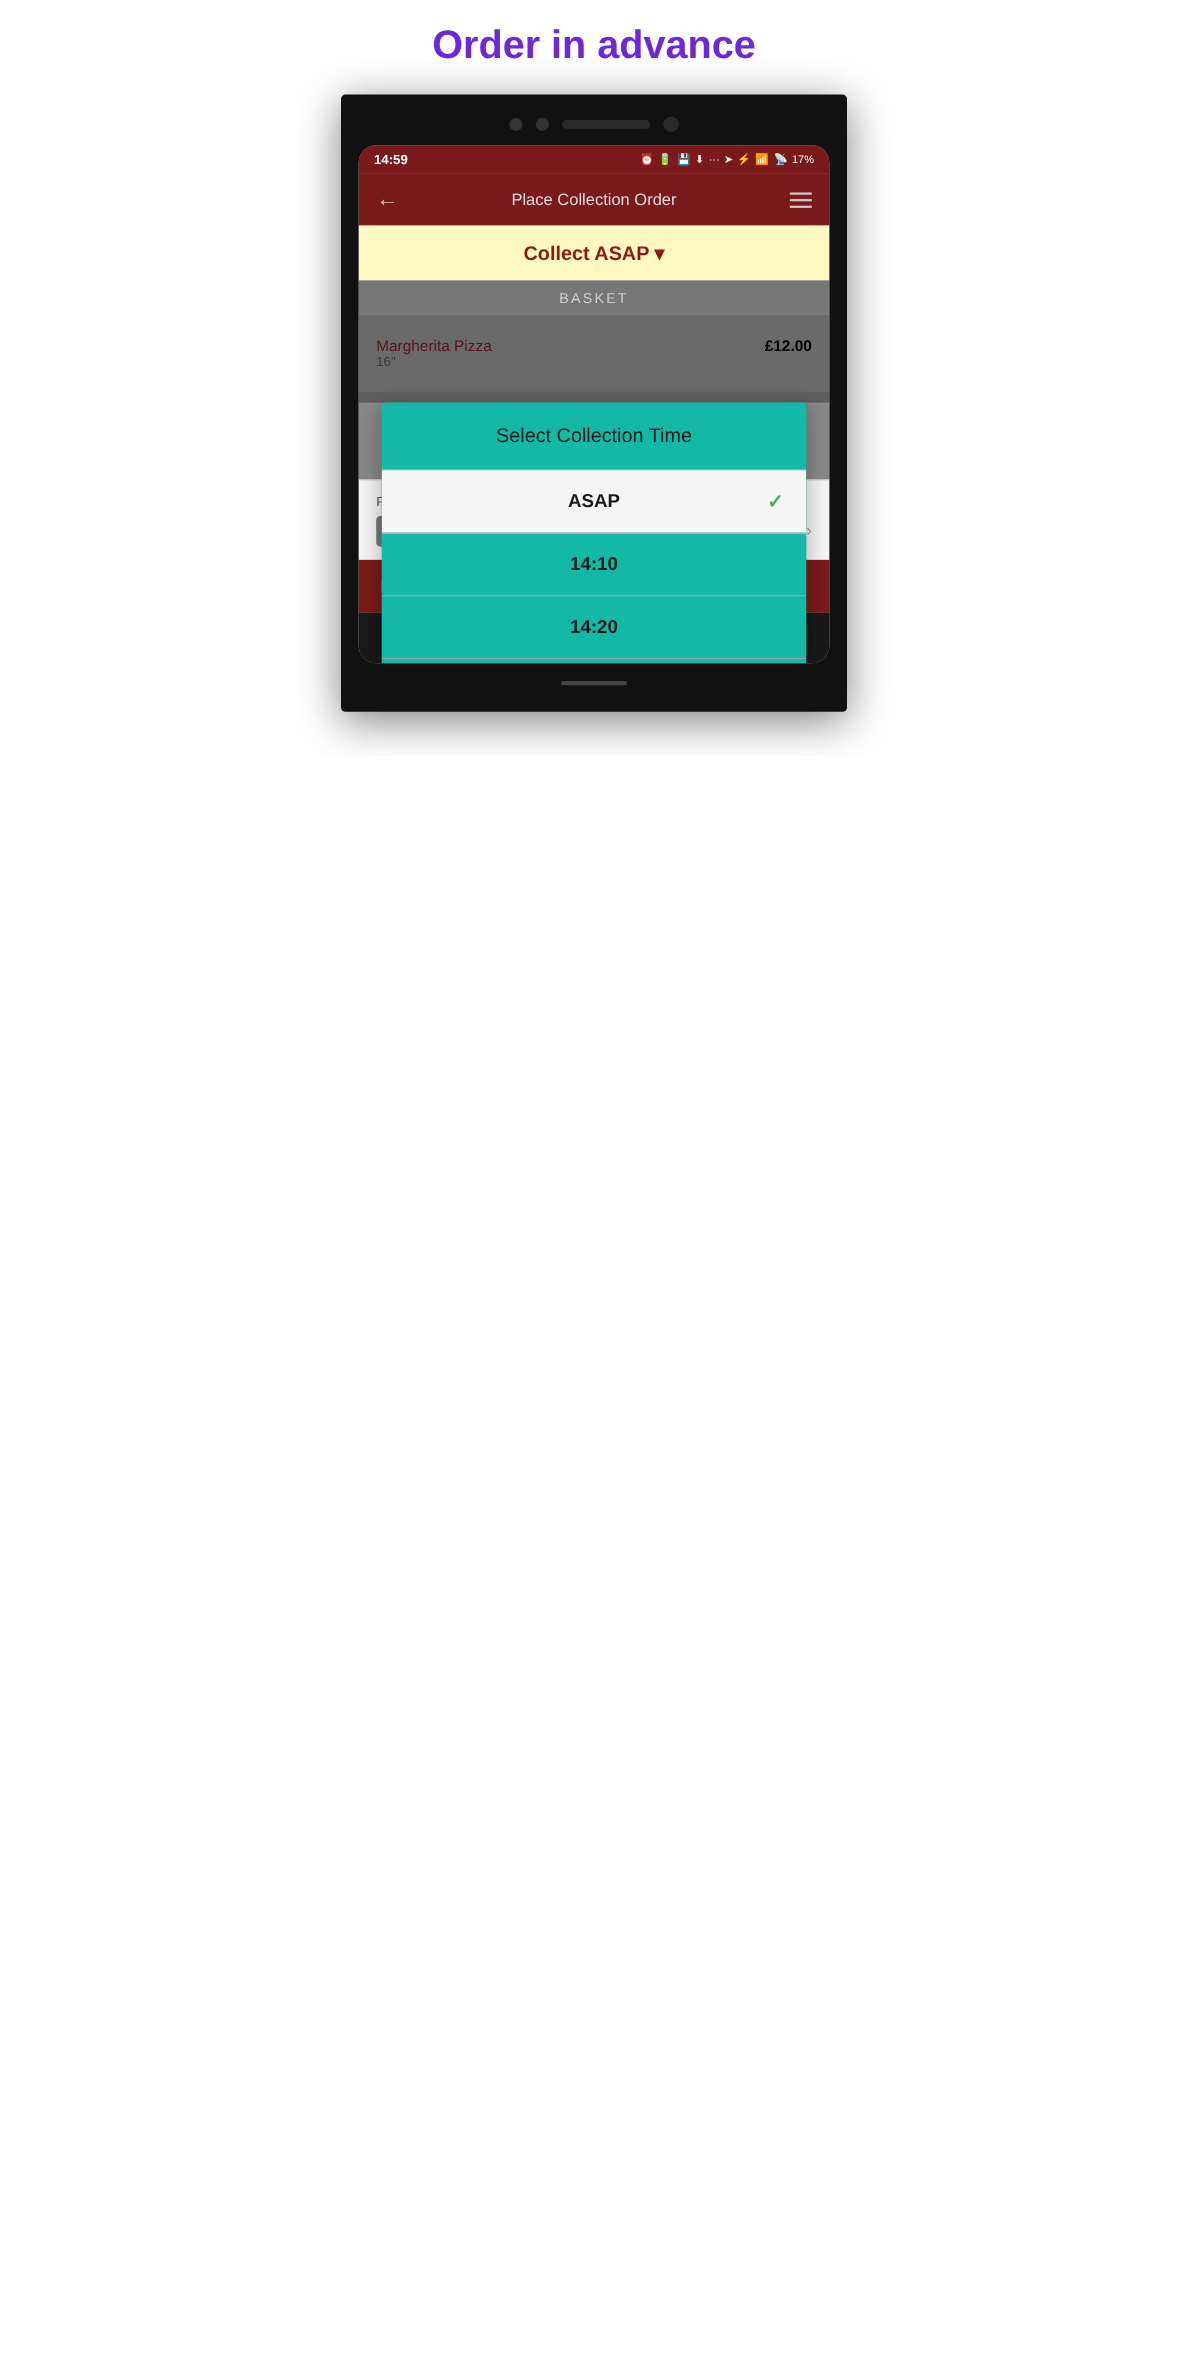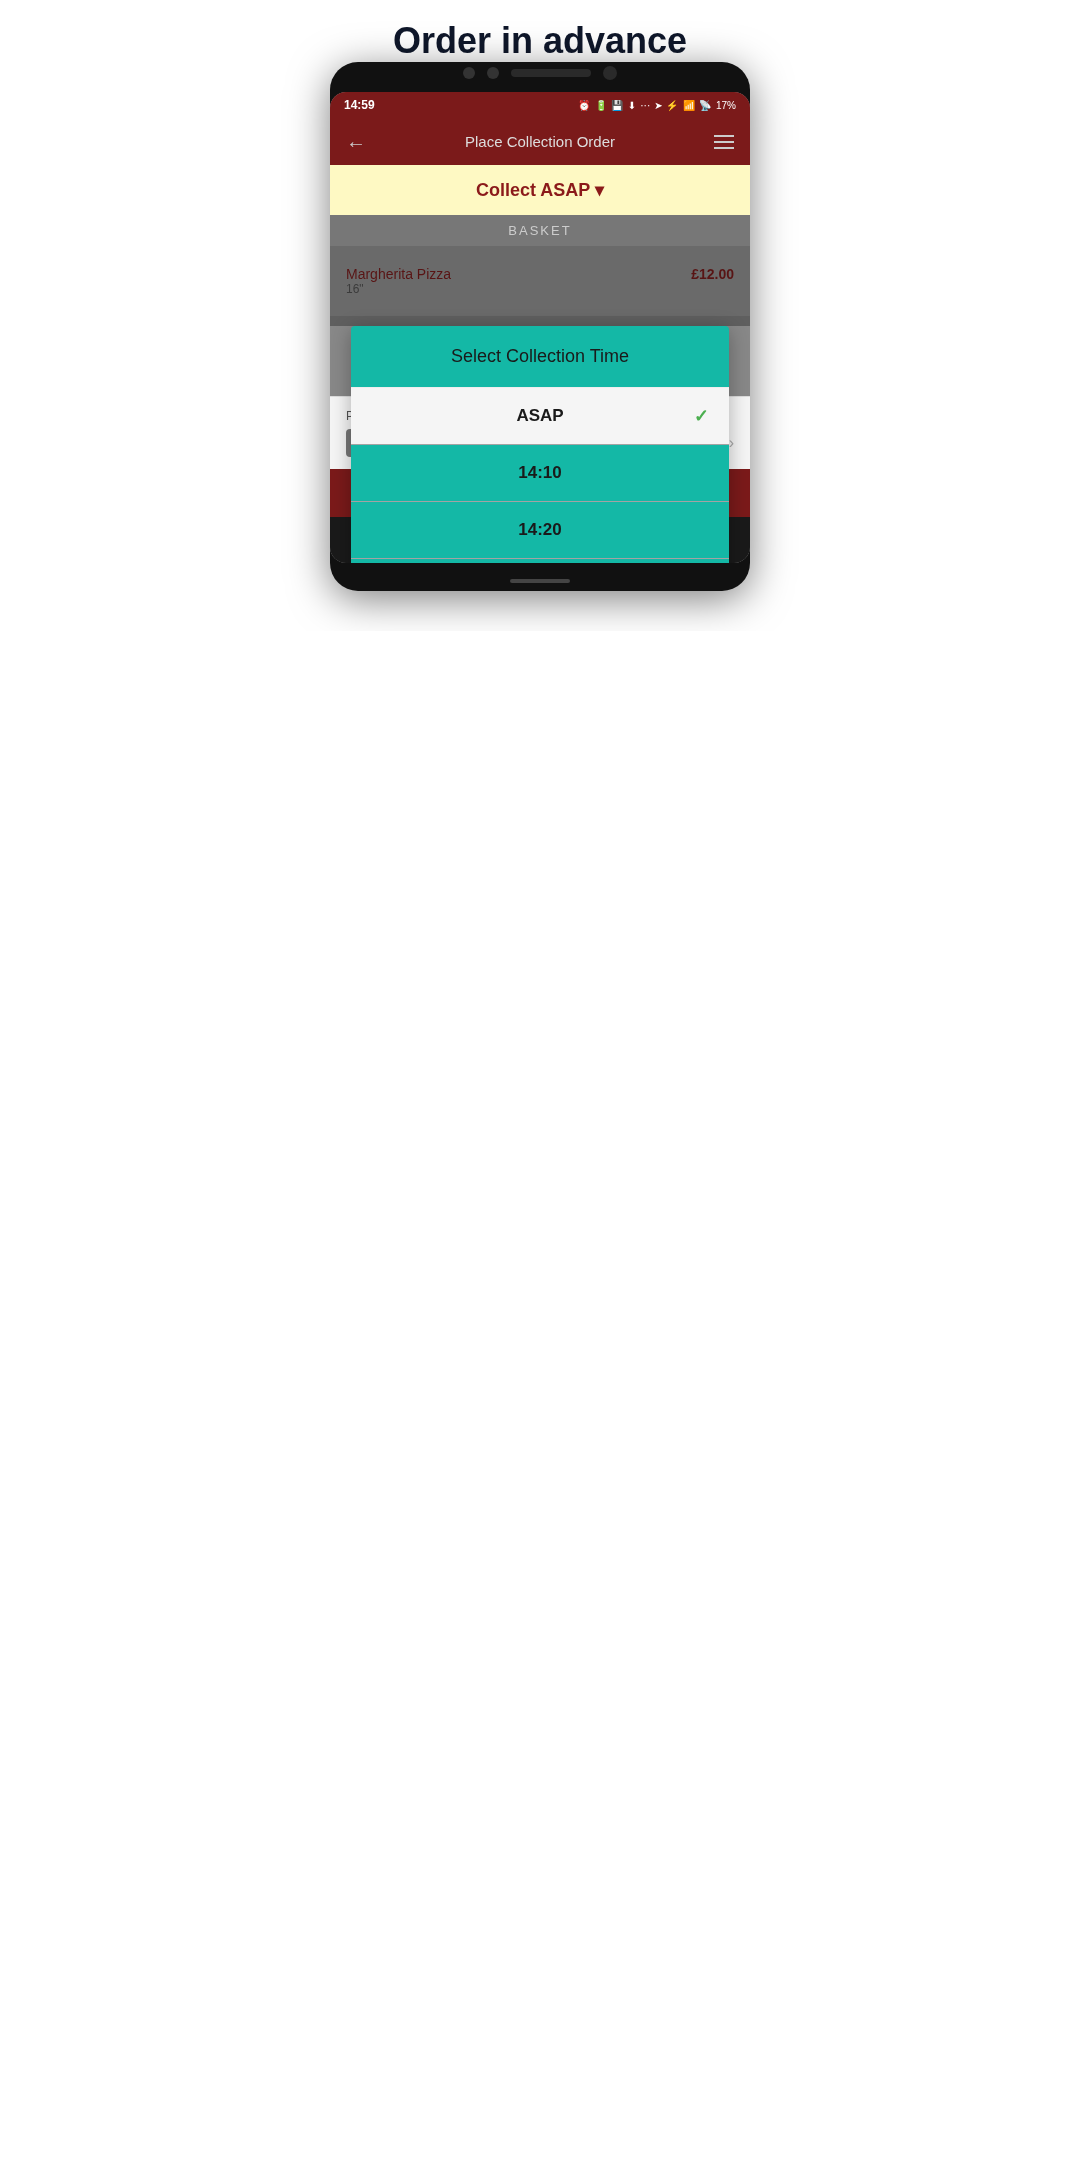--- a/index.html
+++ b/index.html
@@ -8,28 +8,30 @@
       display: flex;
       flex-direction: column;
       align-items: center;
       font-family: 'Arial', sans-serif;
       padding: 20px 0 40px;
     }
 
     .page-title {
       font-size: 36px;
       font-weight: 800;
-      color: #0f172a;
+      color: #6d28d9;
+      margin-bottom: 24px;
       text-align: center;
     }
 
     .phone-outer {
-      width: 420px;
+      width: 460px;
       background: #111;
-      border-radius: 28px;
+      border-radius: 4px;
+      padding: 16px;
       box-shadow: 0 8px 40px rgba(0,0,0,0.5);
       position: relative;
     }
 
     .phone-top-bar {
       display: flex;
       justify-content: center;
       align-items: center;
       gap: 12px;
       margin-bottom: 8px;
@@ -121,21 +123,21 @@
 
     .basket-item {
       display: flex;
       justify-content: space-between;
       align-items: flex-start;
       padding: 8px 0;
     }
 
     .item-name { color: #7f1d1d; font-size: 14px; font-weight: 500; }
     .item-sub { color: #555; font-size: 12px; }
-    .item-price { color: #7f1d1d; font-size: 14px; font-weight: bold; }
+    .item-price { color: #000000; font-size: 14px; font-weight: bold; }
 
     
     .modal-overlay {
       position: absolute;
       top: 0; left: 0; right: 0; bottom: 0;
       background: rgba(0,0,0,0.3);
       display: flex;
       align-items: flex-start;
       justify-content: center;
       padding-top: 80px;

